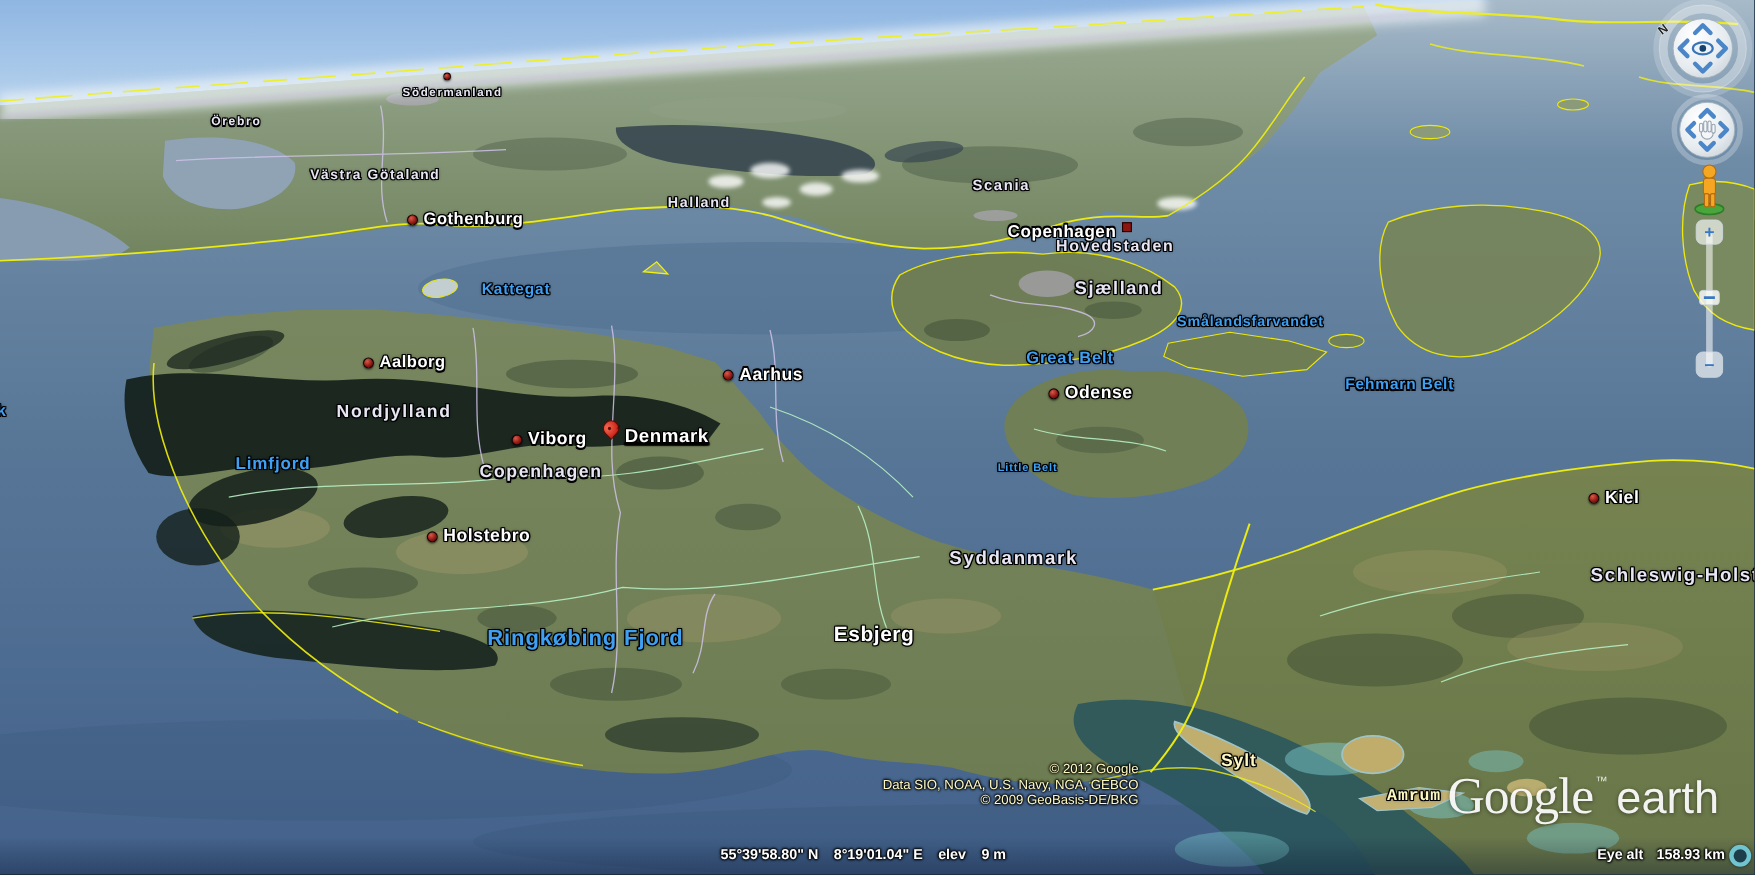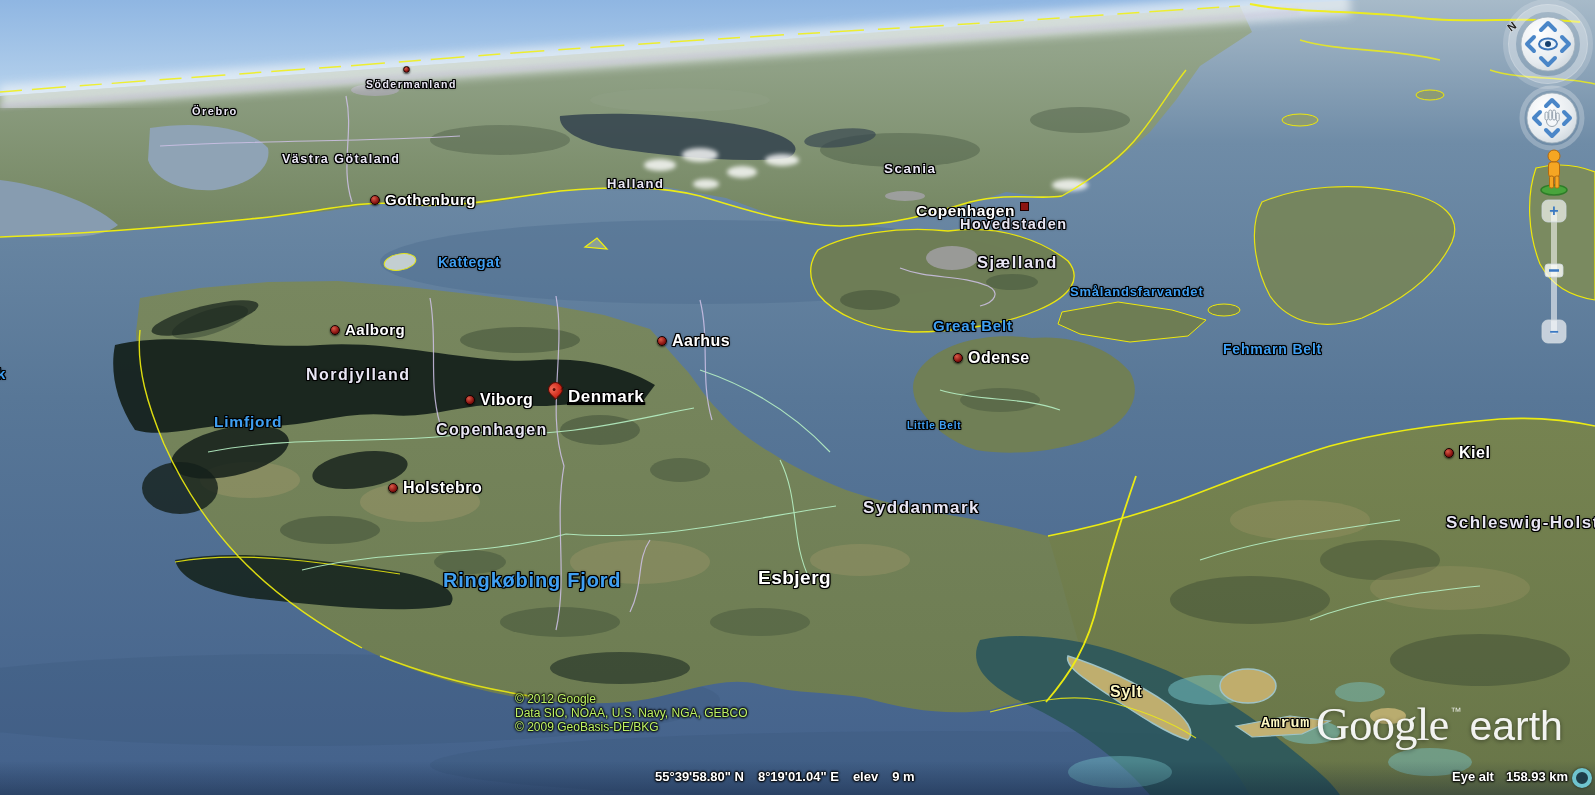--- a/index.html
+++ b/index.html
@@ -22,22 +22,22 @@
        border:1px solid #160000;box-shadow:0 1px 2px rgba(0,0,0,.7);}
   .sq{width:7px;height:7px;flex:0 0 auto;background:#8c1512;border:1px solid #200000;}
   .pin{position:relative;width:13px;height:13px;flex:0 0 auto;margin-top:-14px;
        background:radial-gradient(circle at 35% 30%, #f26a55, #d02c1d 65%, #8e130a);
        border:1px solid #5e0c05;border-radius:50% 50% 50% 0;transform:rotate(-45deg);}
   .pin::after{content:"";position:absolute;left:4px;top:4px;width:3px;height:3px;border-radius:50%;background:#5e0c05;}
   .pin::before{content:"";position:absolute;left:10px;top:10px;width:4px;height:1px;background:rgba(0,0,0,.4);}
   
   #bottom-shade{position:absolute;left:0;bottom:0;width:100%;height:34px;
        background:linear-gradient(rgba(8,22,46,0), rgba(8,22,46,.38));z-index:15;}
-  #attribution{position:absolute;left:515px;top:692px;width:520px;text-align:left;z-index:25;
-       color:#bef264;font-size:12px;line-height:14px;
+  #attribution{position:absolute;left:515px;top:692px;width:520px;text-align:right;z-index:25;
+       color:#fef9c3;font-size:12px;line-height:14px;
        text-shadow:0 1px 2px #000,1px 0 2px #000,-1px 0 2px #000,0 -1px 2px #000;}
   #status-coords{position:absolute;left:655px;top:769px;z-index:30;display:flex;gap:14px;
        color:#fff;font-size:13px;font-weight:700;
        text-shadow:0 1px 2px #000,1px 0 2px #000,-1px 0 2px #000,0 -1px 2px #000;}
   #status-eye{position:absolute;left:1452px;top:769px;z-index:30;display:flex;gap:12px;
        color:#fff;font-size:13px;font-weight:700;
        text-shadow:0 1px 2px #000,1px 0 2px #000,-1px 0 2px #000,0 -1px 2px #000;}
   #stream-icon{position:absolute;left:1572px;top:768px;width:12px;height:12px;border-radius:50%;
        background:#1e3d4a;border:4px solid #6fc4cf;box-shadow:0 0 3px rgba(0,0,0,.6);z-index:30;}
   #logo{position:absolute;left:1316px;top:697px;z-index:25;display:flex;align-items:baseline;color:rgba(255,255,255,.93);}

